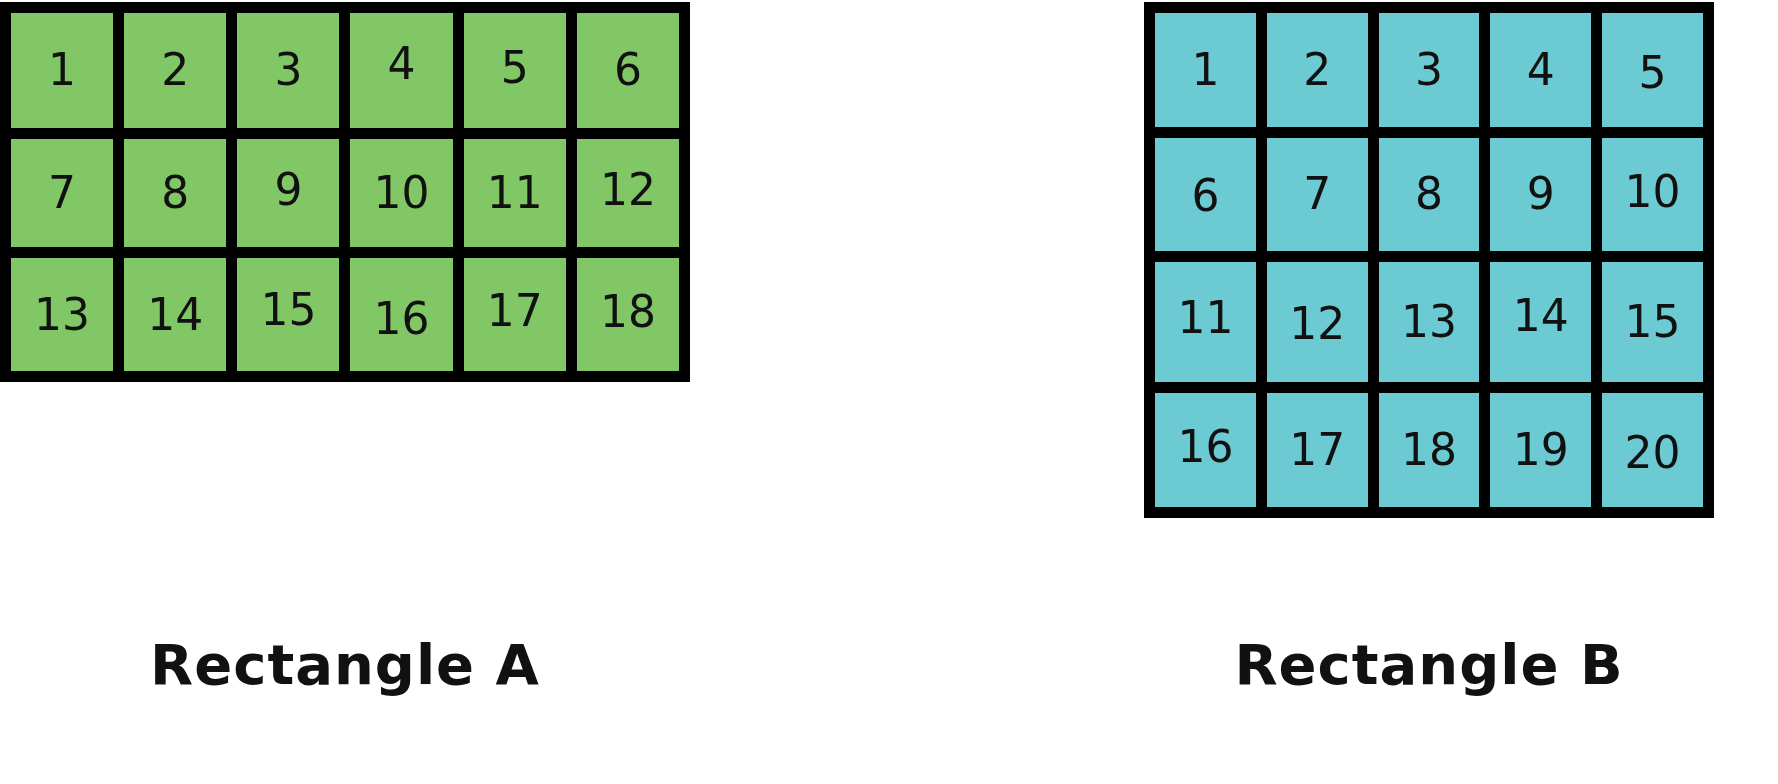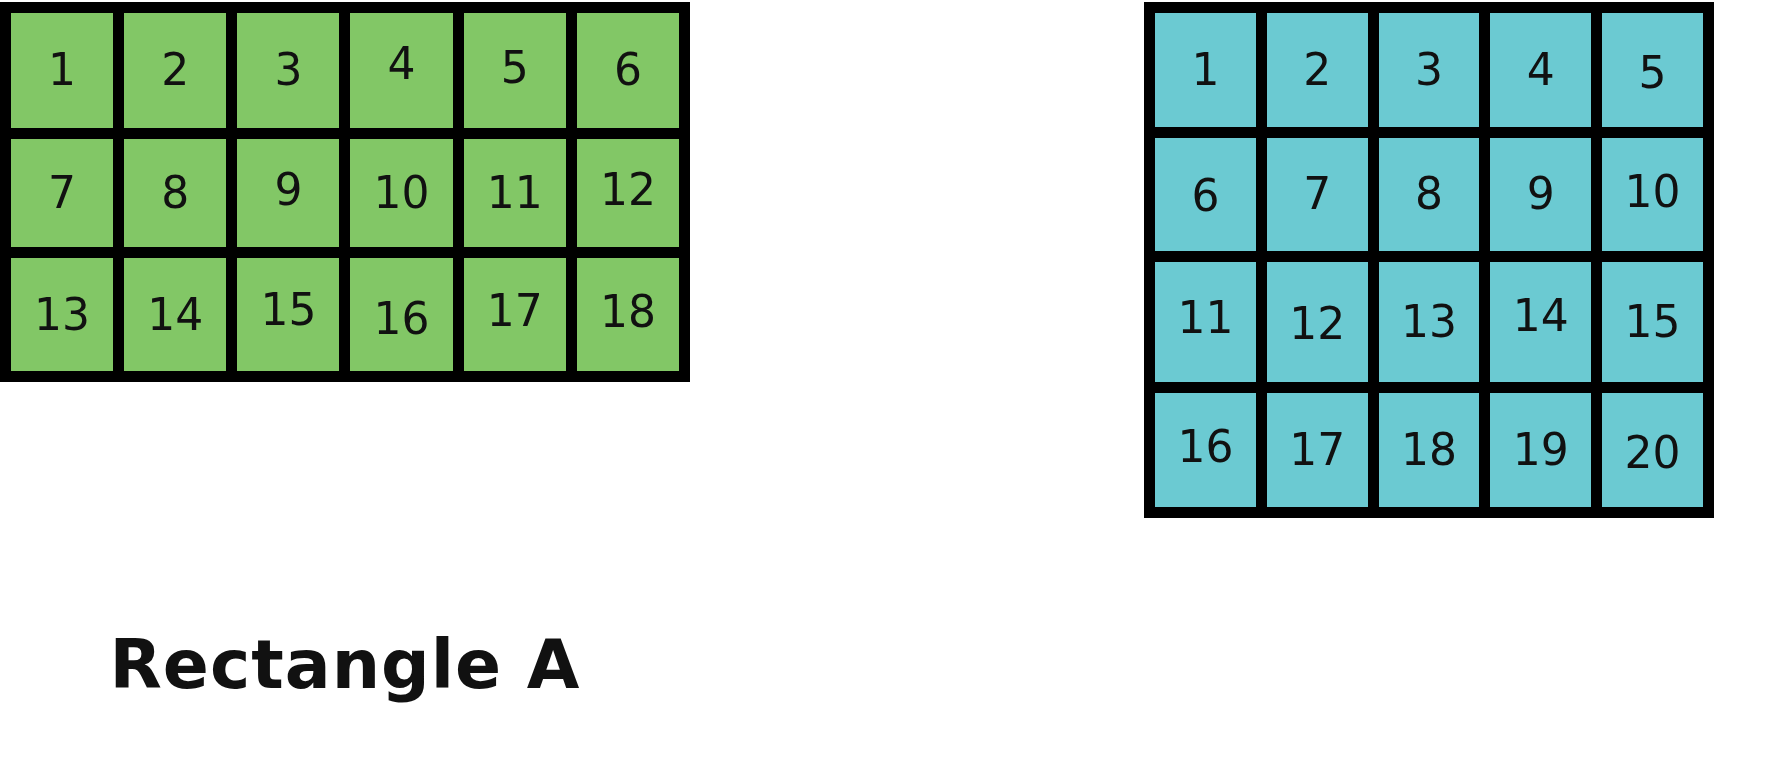--- a/index.html
+++ b/index.html
@@ -66,21 +66,21 @@
   .grid-b .cell:nth-child(19) { }
   .grid-b .cell:nth-child(20) { padding-top: 6px; }
 
   .shape-label {
     position: absolute;
     top: 628px;
     height: 72px;
     display: flex;
     align-items: center;
     justify-content: center;
-    font-size: 68px;
+    font-size: 56px;
     font-weight: bold;
     color: #111111;
     letter-spacing: 1px;
     white-space: nowrap;
   }
   .label-a { left: 0px;    width: 690px; }
   .label-b { left: 1144px; width: 570px; }
 </style>
 </head>
 <body style="background: rgb(255, 255, 255);">
@@ -126,14 +126,15 @@
       <div class="cell">15</div>
       <div class="cell">16</div>
       <div class="cell">17</div>
       <div class="cell">18</div>
       <div class="cell">19</div>
       <div class="cell">20</div>
     </div>
 
   <div class="shape-label label-a">Rectangle A</div>
 
+  <div class="shape-label label-b">Rectangle B</div>
 
 </div>
 
 </body></html>

